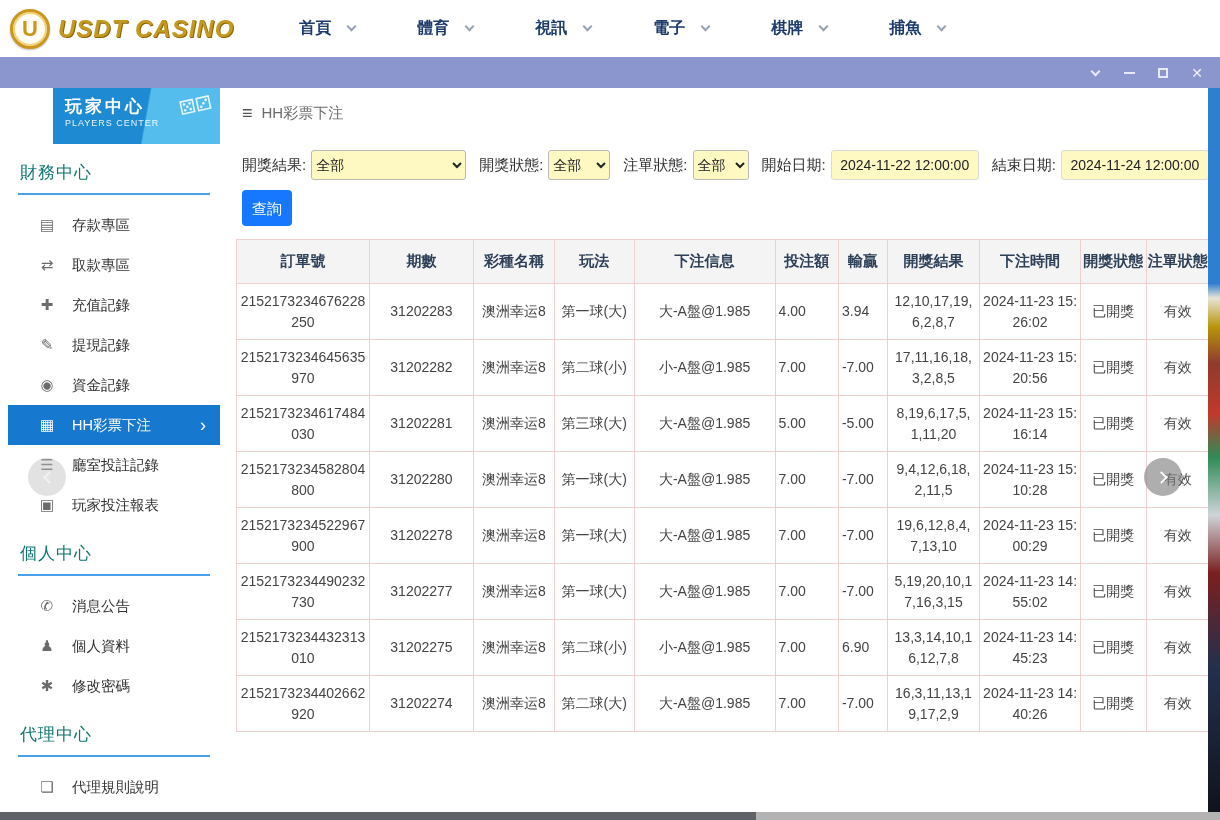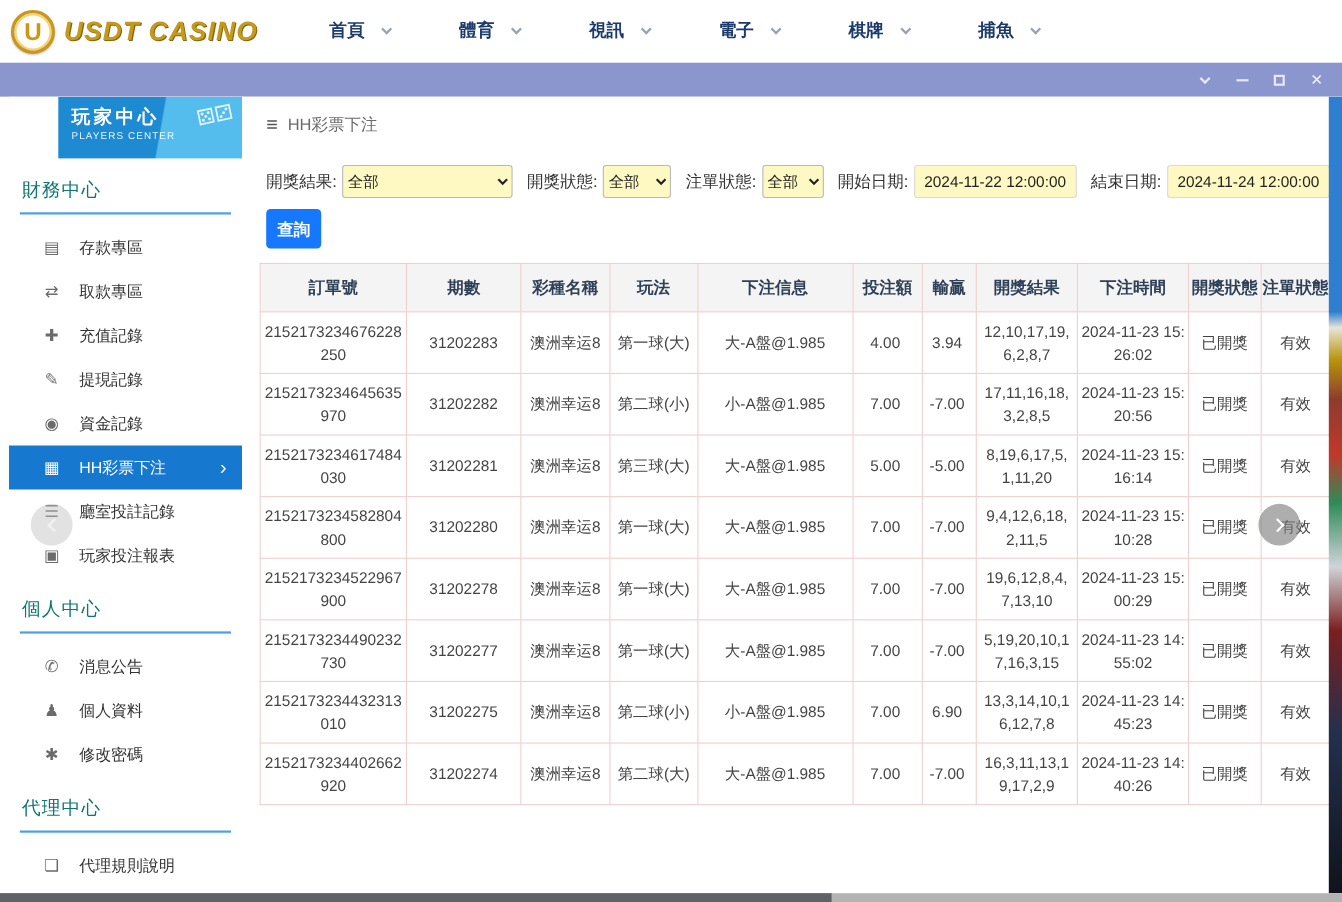--- a/index.html
+++ b/index.html
@@ -68,29 +68,29 @@
   .filters label { margin-left:8px; }
   .filters label:first-child { margin-left:0; }
   .sel, .date-input { height:30px; border:1px solid #b9b9b9; border-radius:3px;
     background:#fef9c3; font-size:14px; color:#222; font-family:inherit; }
   .sel.wide { width:155px; }
   .sel.small { width:62px; }
   .sel.small2 { width:56px; }
   .date-input { width:148px; border-color:#d9d9d9; padding:0 8px; text-align:center; }
   .search-btn { margin:10px 0 0 8px; min-width:46px; height:36px; background:#1677ff;
     color:#fff; border:none; border-radius:4px; font-size:15px; cursor:pointer;
-    font-family:inherit; padding:10px 10px;font-weight:bold; }
+    font-family:inherit; padding:10px 10px; }
 
   .table-wrap { margin:13px 0 0 2px; }
   table { width:100%; border-collapse:collapse; table-layout:fixed; }
   th { background:#f4f4f5; color:#2e4057; font-weight:bold; font-size:15px; height:44px;
     border:1px solid #efcfcf; padding:0; }
   td { border:1px solid #efcfcf; text-align:center; font-size:14px; color:#444;
     height:56px; padding:2px 3px; word-break:break-all; line-height:1.45; background:#fff; }
-  td.num { text-align:center; padding-right:7px; }
+  td.num { text-align:left; padding-right:7px; }
 
   
   .scroll-circle { position:absolute; width:38px; height:38px; border-radius:50%;
     top:458px; display:flex; align-items:center; justify-content:center; cursor:pointer; z-index:30; }
   .scroll-left { left:28px; background:rgba(190,190,190,.45); }
   .scroll-right { left:1144px; background:rgba(125,125,125,.62); }
   .sc-chev { width:9px; height:9px; border-right:2.5px solid #fff; border-bottom:2.5px solid #fff; }
   .scroll-left .sc-chev { transform:rotate(135deg); margin-left:4px; border-color:#f2f2f2; }
   .scroll-right .sc-chev { transform:rotate(-45deg); margin-right:4px; }
 

